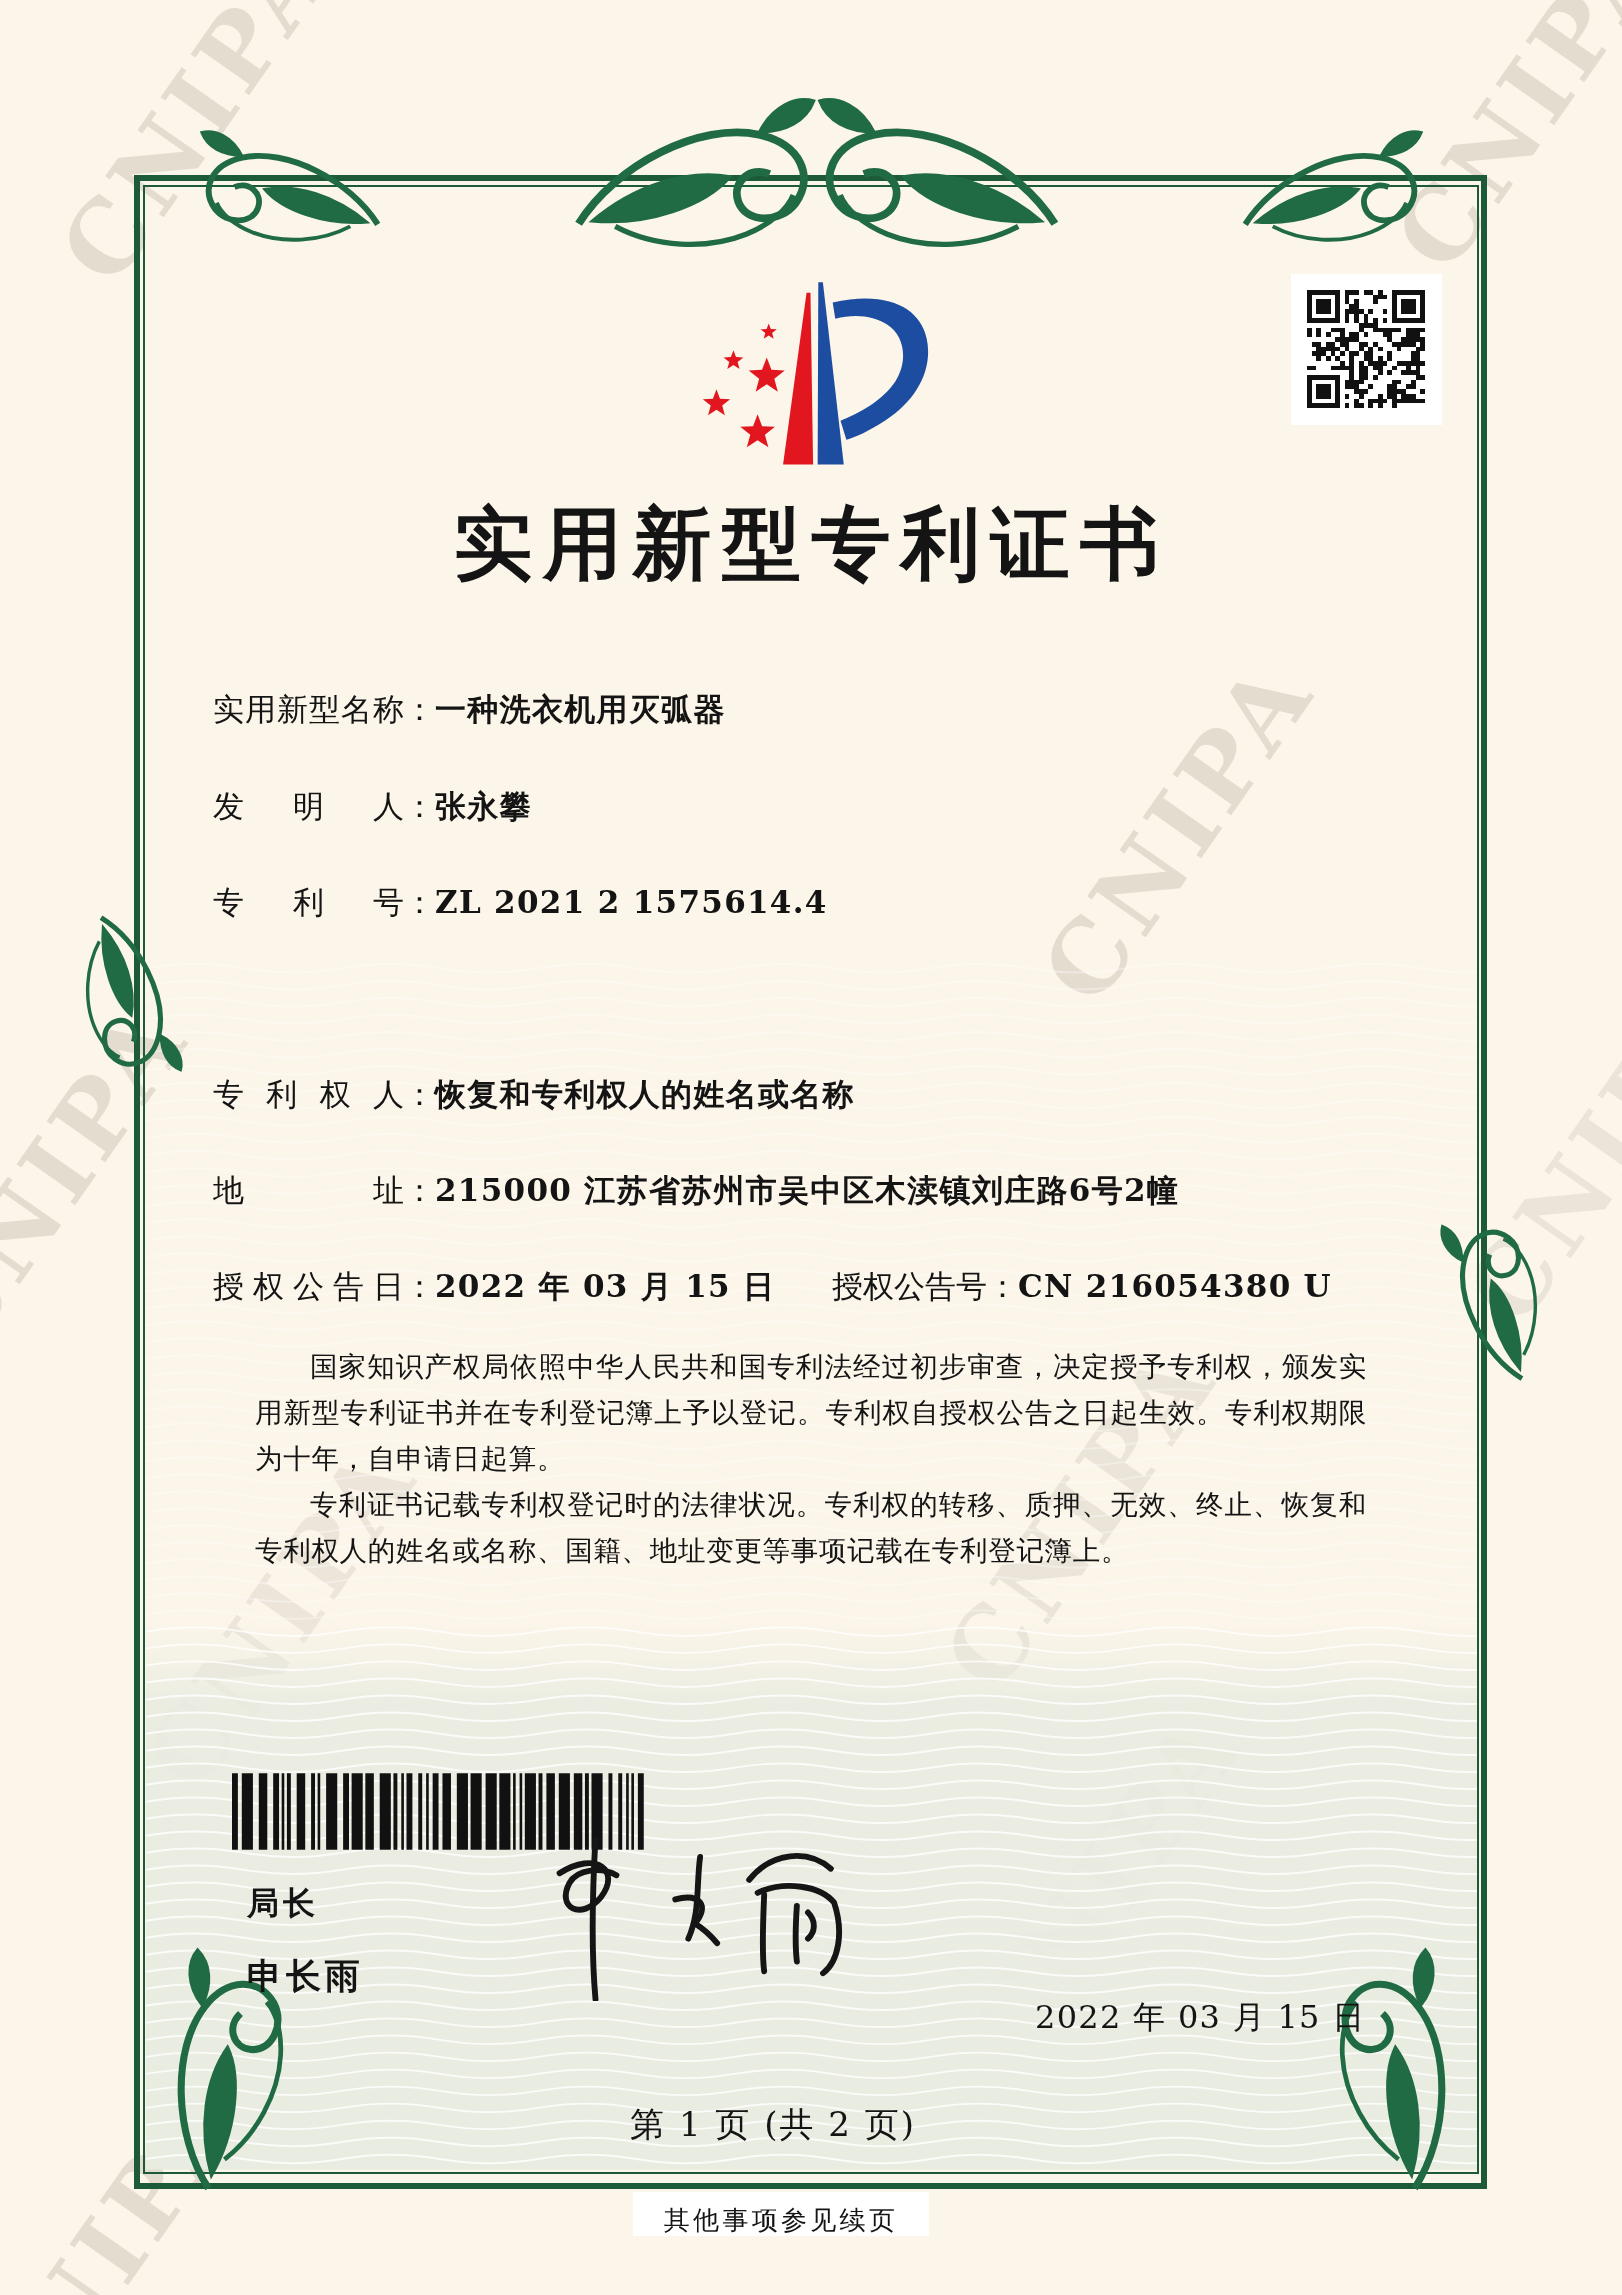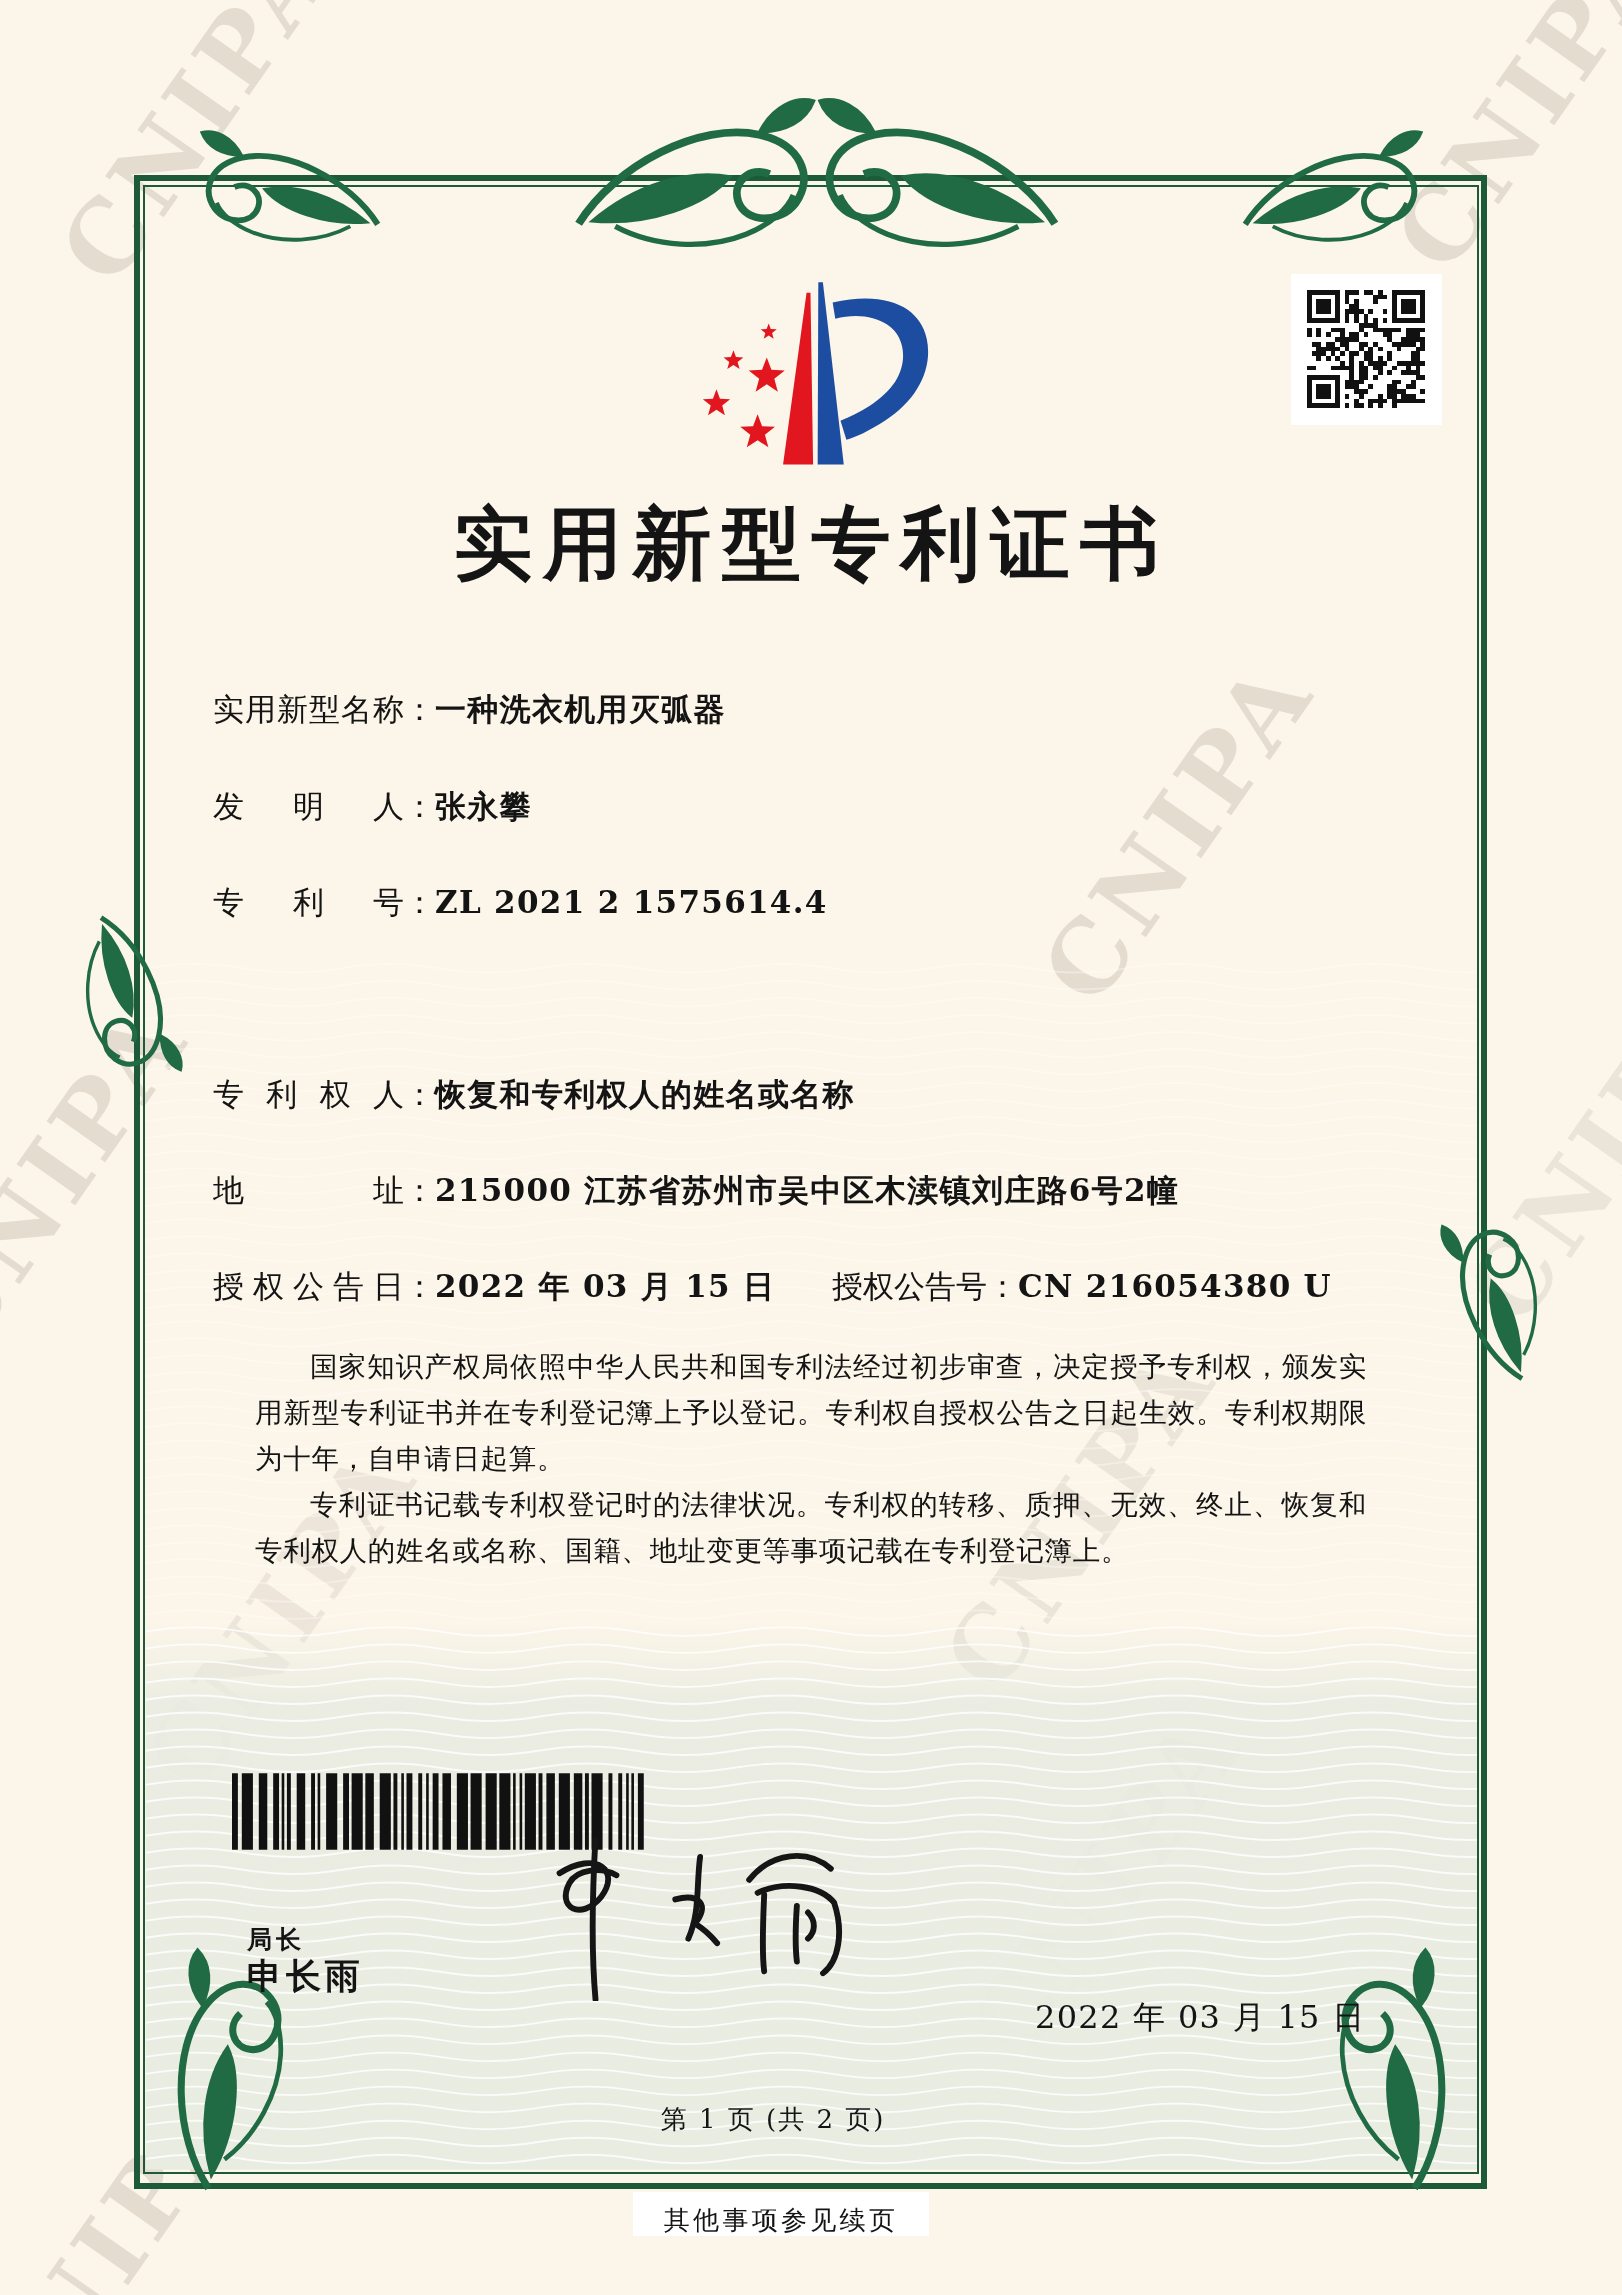--- a/index.html
+++ b/index.html
@@ -24,26 +24,26 @@
   .title{position:absolute;left:134px;top:492px;width:1355px;text-align:center;
       font-size:79px;font-weight:bold;letter-spacing:10.5px;}
   .row{position:absolute;left:213px;font-size:31px;line-height:39px;white-space:nowrap;}
   .lbl{display:inline-block;width:191px;text-align:justify;text-align-last:justify;}
   .val{letter-spacing:1.3px;font-weight:bold;}
   .grant-right{position:absolute;left:832px;font-size:31px;line-height:39px;white-space:nowrap;}
   .paras{position:absolute;left:255px;top:1343px;width:1112px;font-size:27.5px;
       line-height:46px;text-align:justify;letter-spacing:0.7px;}
   .paras p{margin:0;text-indent:2em;}
   .barcode{position:absolute;left:232px;top:1773px;}
-  .signer-title{position:absolute;left:247px;top:1882px;font-size:25px;font-weight:600;letter-spacing:3.9px;margin-top:41px;}
+  .signer-title{position:absolute;left:247px;top:1882px;font-size:32px;font-weight:600;letter-spacing:3.9px;}
   .signer-name{position:absolute;left:247px;top:1953px;font-size:35px;font-weight:600;letter-spacing:3.9px;}
   .signature{position:absolute;left:504px;top:1837px;}
   .issue-date{position:absolute;left:1035px;top:1996px;font-size:32px;letter-spacing:1.3px;}
   .page-info{position:absolute;left:773px;top:2102px;transform:translateX(-50%);
-      font-size:26px;letter-spacing:2px;white-space:nowrap;}
+      font-size:34px;letter-spacing:2px;white-space:nowrap;}
   .note-box{position:absolute;left:633px;top:2192px;width:296px;height:44px;background:#ffffff;
       text-align:center;line-height:56px;font-size:26px;letter-spacing:3.3px;}
 </style>
 </head>
 <body>
 
 <div class="page">
 
   <span class="wm" style="left:196px;top:111px">CNIPA</span>
   <span class="wm" style="left:1531px;top:98px">CNIPA</span>

